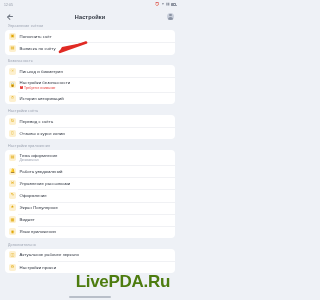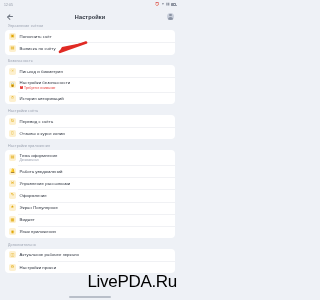--- a/index.html
+++ b/index.html
@@ -126,22 +126,22 @@
   }
 
   
   .annot-arrow {
     position: absolute; left: 53px; top: 41px;
     width: 36px; height: 14px; pointer-events: none;
   }
 
   
   .watermark {
-    position: absolute; right: 3px; bottom: 10px;
-    font-size: 17px; font-weight: 400; color: #000000;
+    position: absolute; right: 10px; bottom: 10px;
+    font-size: 17px; font-weight: 700; color: #4d7c0f;
     letter-spacing: -.3px; line-height: 1;
     font-family: "Liberation Sans", sans-serif;
     pointer-events: none;
   }
 
   
   .home-bar {
     position: absolute; left: 50%; transform: translateX(-50%);
     bottom: 2.4px; width: 42px; height: 1.6px;
     background: #b9bfc9; border-radius: 1px;

